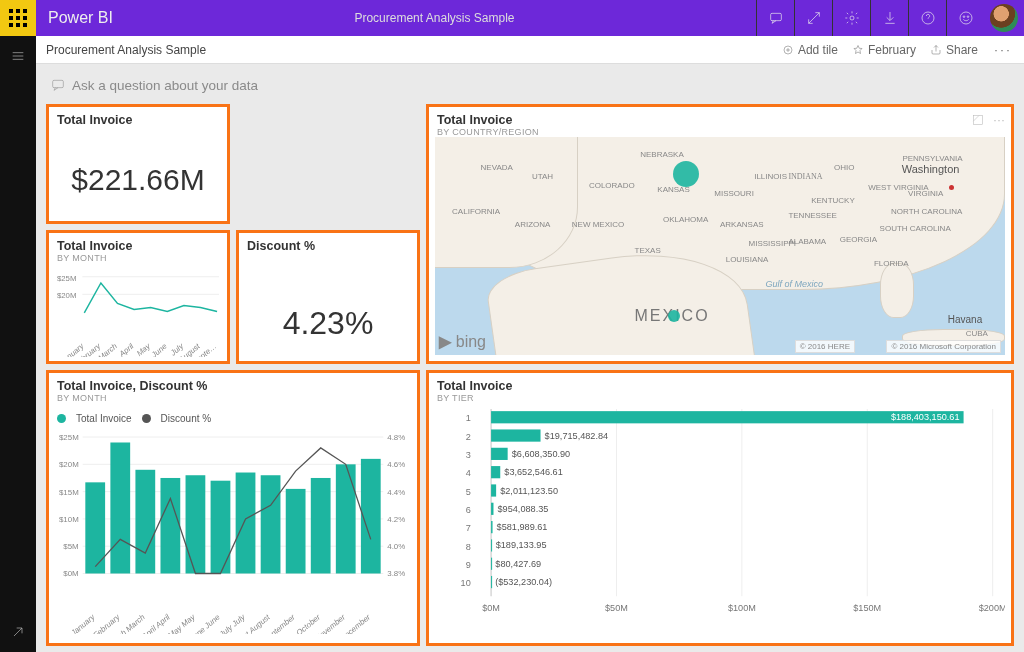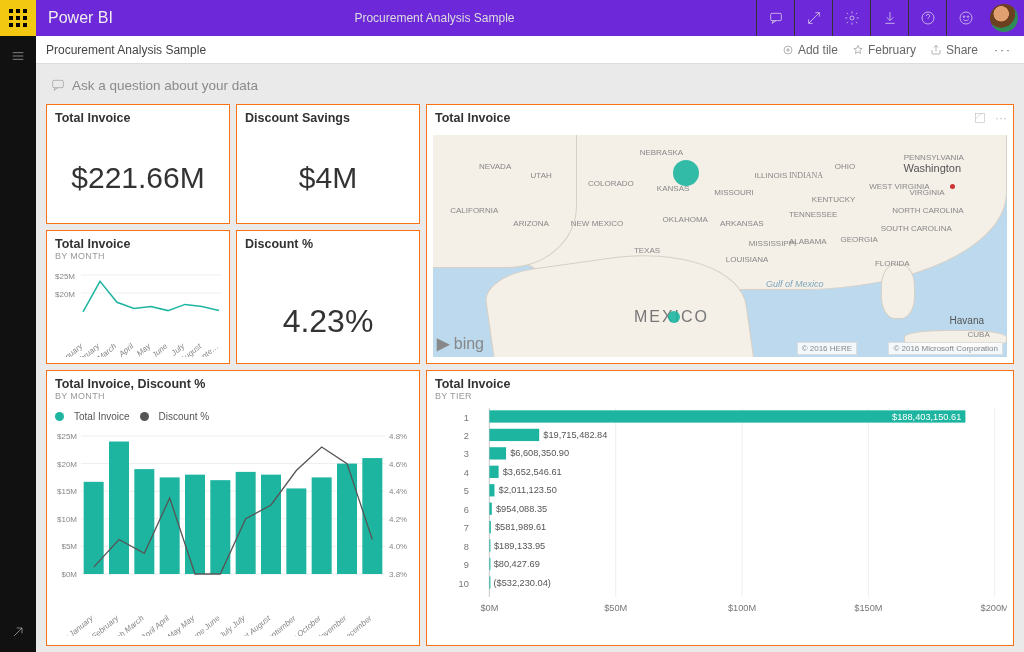--- a/index.html
+++ b/index.html
@@ -24,21 +24,21 @@
   
   .sidebar { position:absolute; left:0; top:36px; bottom:0; width:36px; background:#111; display:flex; flex-direction:column; align-items:center; justify-content:space-between; padding:6px 0; }
   .side-btn { width:36px; height:28px; display:flex; align-items:center; justify-content:center; cursor:pointer; color:#bbb; }
   .side-btn svg { width:16px; height:16px; stroke:#bbb; fill:none; }
   
   .canvas { position:absolute; left:36px; top:64px; right:0; bottom:0; background:#eaeaea; padding:8px 10px 8px 10px;border-radius:6px; }
   .qna { height:26px; background:#fff0; color:#8a8a8a; font-size:13.5px; display:flex; align-items:center; gap:6px; margin-bottom:6px; padding-left:4px; }
   .qna svg { width:16px; height:16px; stroke:#999; fill:none; }
   
   .grid { position:relative; width:100%; height:calc(100% - 32px); }
-  .tile { position:absolute; background:#fff; border:1px solid #f97316; }
+  .tile { position:absolute; background:#fff; border:3px solid #f97316; }
   .tile .hd { padding:6px 8px 2px; }
   .tile .hd .t1 { font-size:12.5px; font-weight:600; color:#333; }
   .tile .hd .t2 { font-size:9px; color:#999; text-transform:uppercase; letter-spacing:.3px; }
   .bigval { font-size:30px; font-weight:300; color:#333; text-align:center; line-height:1; }
   .tile-actions { position:absolute; top:6px; right:6px; display:flex; gap:8px; color:#bbb; font-size:12px; }
   .tile-actions span { cursor:pointer; }
   
   .t-totalinvoice  { left:0;   top:0;   width:184px; height:120px; }
   .t-discount      { left:190px;top:0;  width:184px; height:120px; }
   .t-totalinvoice .bigval, .t-discount .bigval { margin-top:36px; }
@@ -193,26 +193,20 @@
 
   <div class="grid">
 
     <div class="tile t-totalinvoice">
       <div class="hd">
           <div class="t1">Total Invoice</div>
         </div>
       <div class="bigval">$221.66M</div>
     </div>
 
-    <div class="tile t-discount">
-      <div class="hd">
-          <div class="t1">Discount Savings</div>
-        </div>
-      <div class="bigval">$4M</div>
-    </div>
 
     <div class="tile t-invoicemonth">
       <div class="hd">
         <div class="t1">Total Invoice</div>
         <div class="t2">BY MONTH</div>
       </div>
       <svg class="mini" viewBox="0 0 170 92">
         <text x="2" y="14">$25M</text>
         <text x="2" y="32">$20M</text>
         <line x1="28" y1="10" x2="168" y2="10" stroke="#eee"></line>
@@ -235,20 +229,21 @@
     <div class="tile t-discpct">
       <div class="hd">
           <div class="t1">Discount %</div>
         </div>
       <div class="bigval">4.23%</div>
     </div>
 
     <div class="tile t-map">
       <div class="hd">
         <div class="t1">Total Invoice</div>
+        <div class="t2">BY COUNTRY/REGION</div>
       </div>
       <div class="tile-actions">
         <span>
           <svg width="14" height="14" viewBox="0 0 24 24" stroke="#bbb" fill="none">
               <rect x="4" y="4" width="16" height="16"></rect>
               <path d="M14 4L4 14"></path>
             </svg>
         </span>
         <span>···</span>
       </div>

